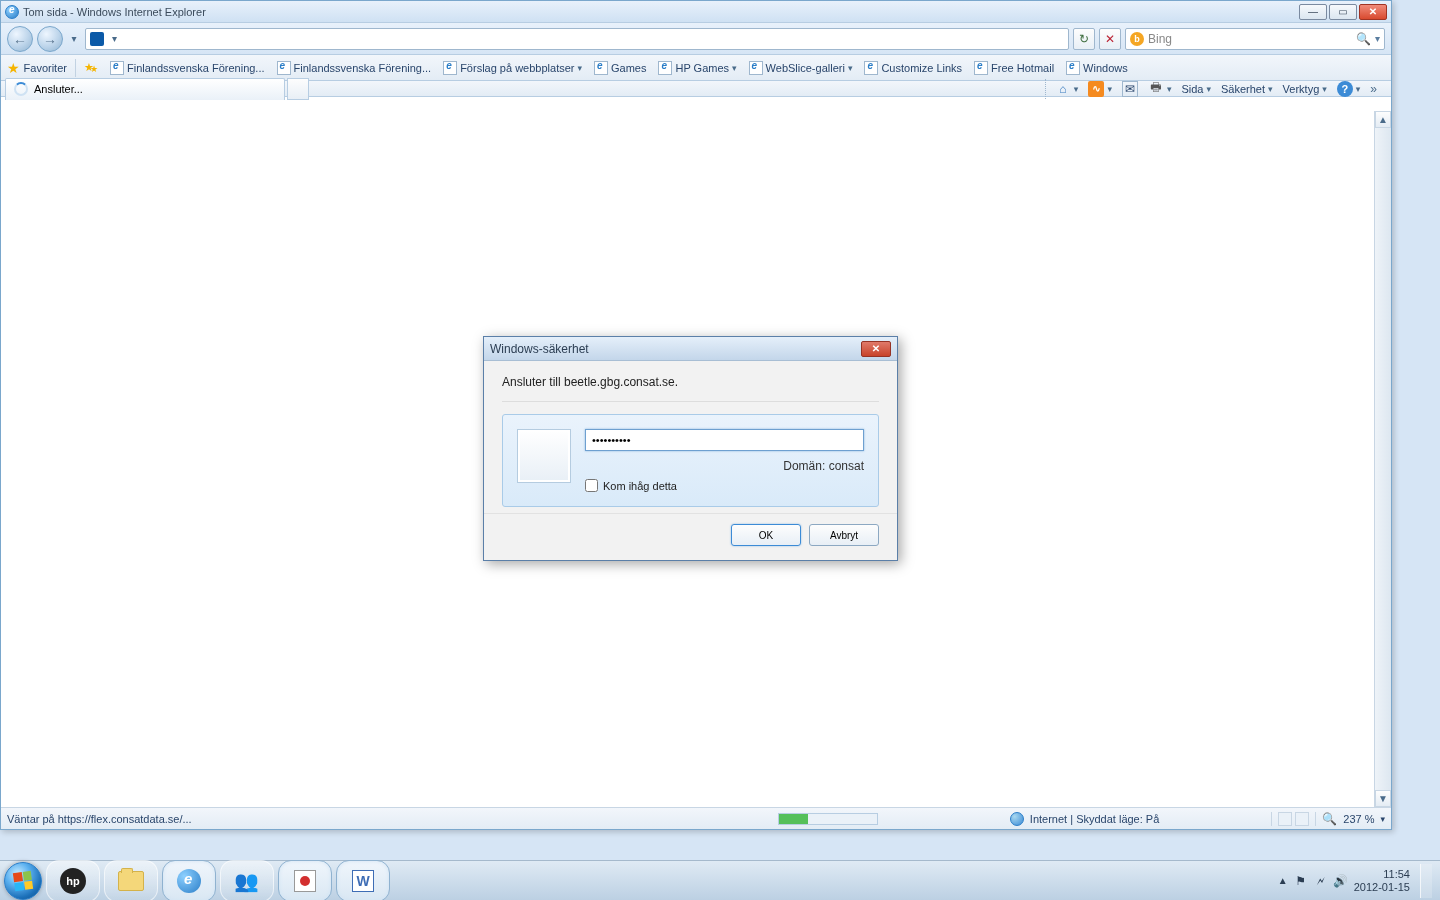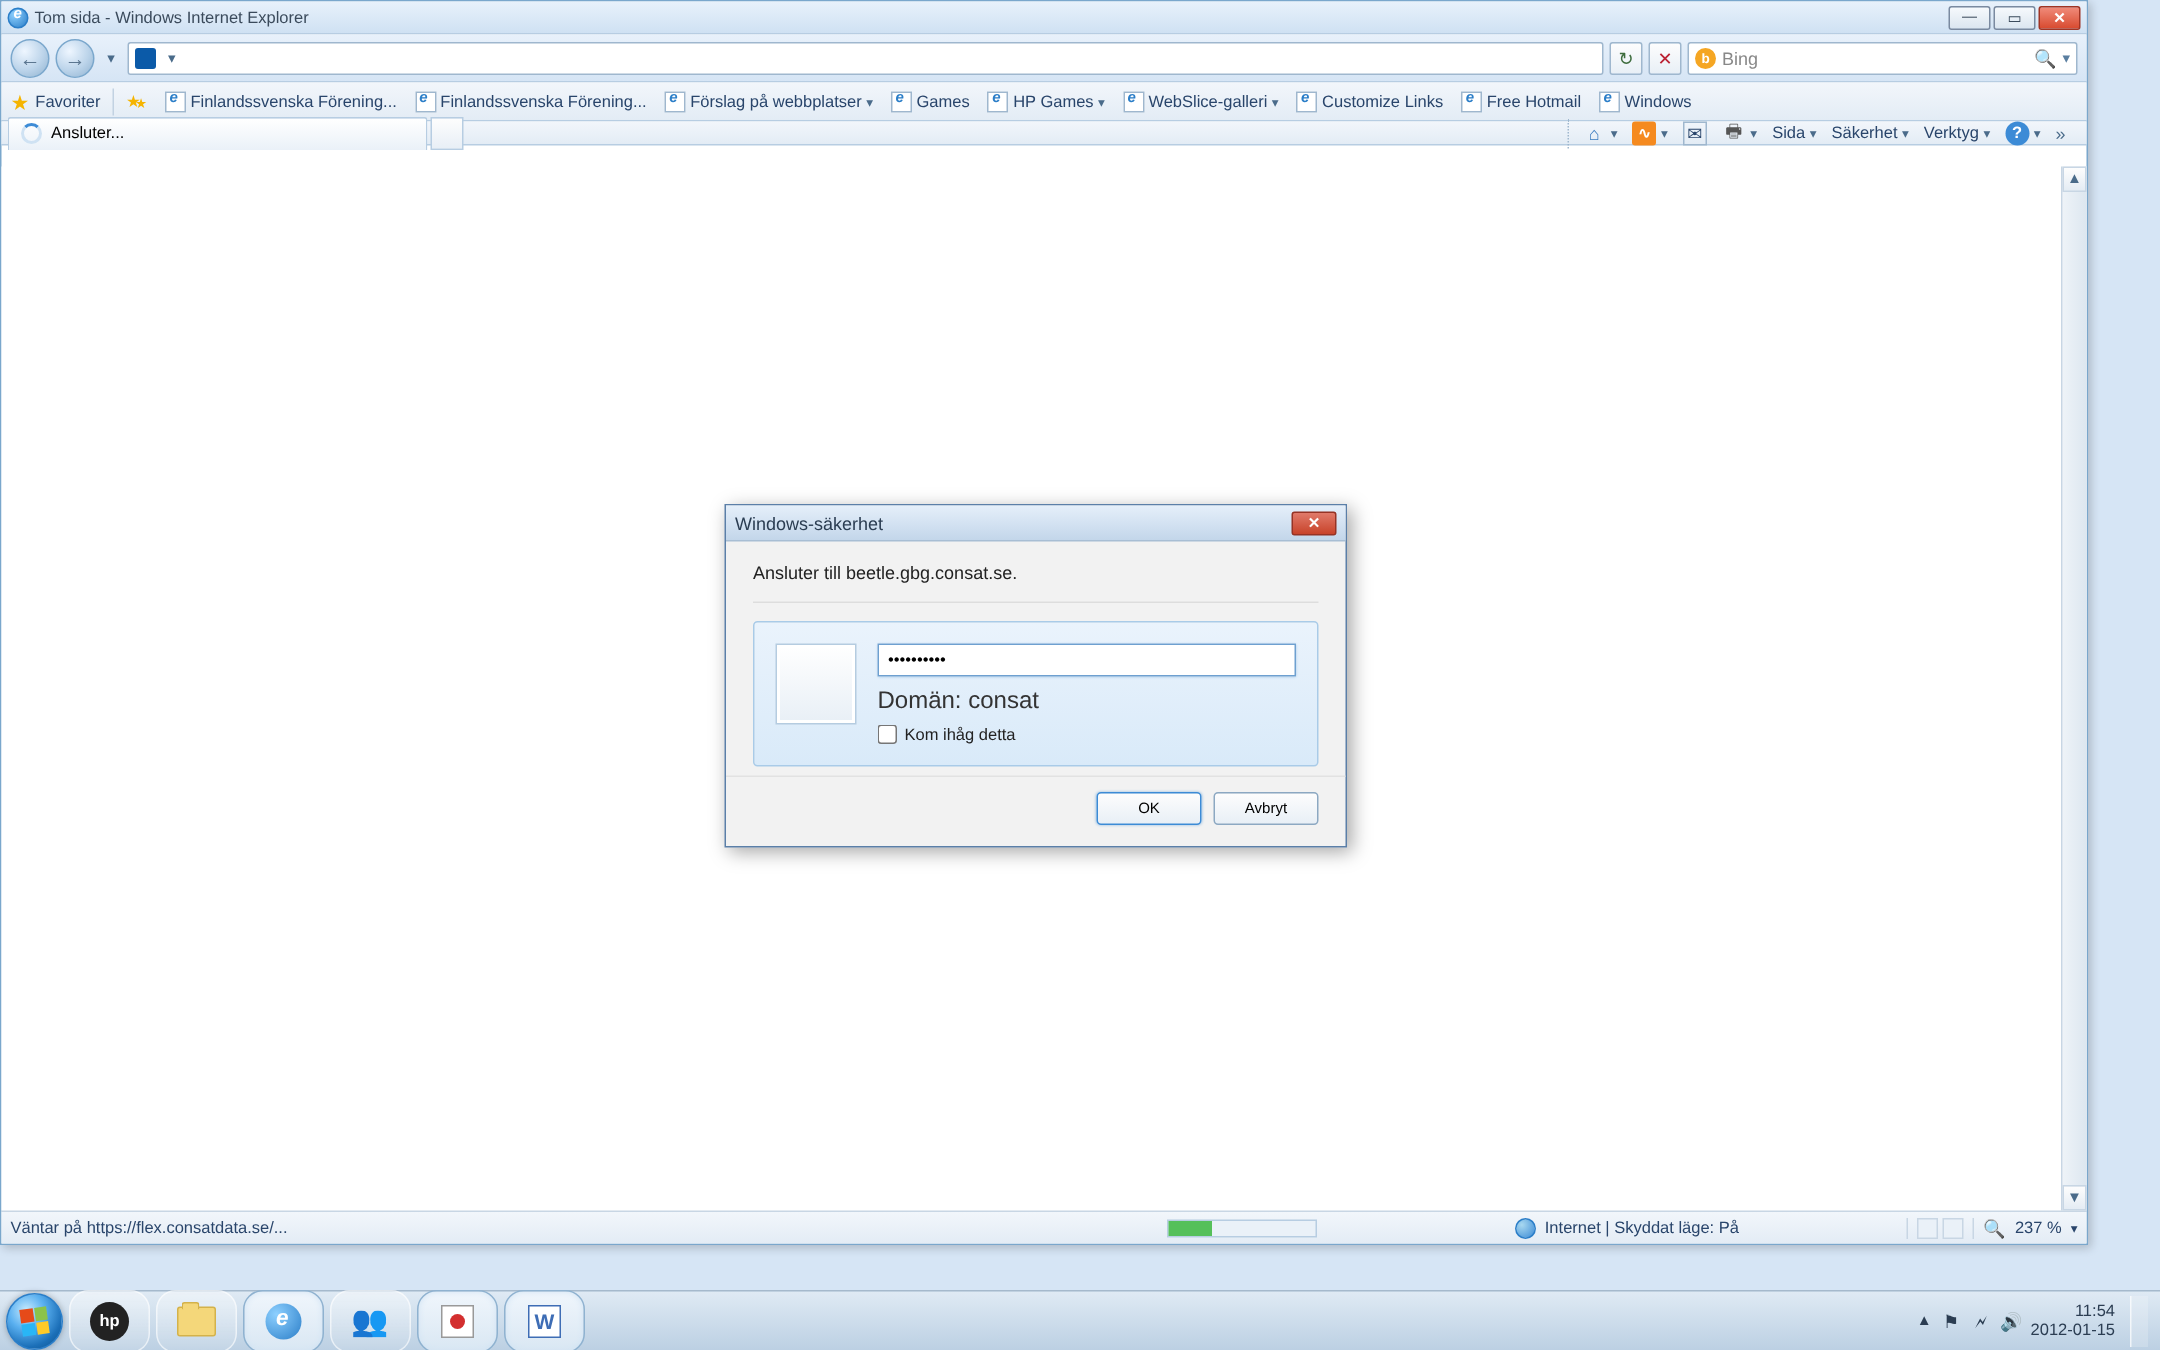--- a/index.html
+++ b/index.html
@@ -147,21 +147,21 @@
   .cred-panel {
     background:linear-gradient(#eaf3fc,#d9eaf9); border:1px solid #a9cbe8;
     border-radius:3px; padding:14px; display:flex; gap:14px;
   }
   .user-pic { width:54px; height:54px; background:linear-gradient(#fff,#e8eff6); border:1px solid #b5cce0; box-shadow:0 0 0 2px #fff inset; }
   .cred-fields { flex:1; display:flex; flex-direction:column; gap:6px; }
   .cred-fields input[type=text], .cred-fields input[type=password] {
     height:22px; border:1px solid #9fb7ce; padding:0 6px; font-size:11px; font-family:inherit; background:#fff;
   }
   .cred-fields input[type=password] { border-color:#6ea0d0; box-shadow:0 0 2px #8bb8e0; }
-  .domain-line { font-size:16px; color:#333; margin-top:2px; }
+  .domain-line { font-size:12px; color:#333; margin-top:2px;text-align:right; }
   .rem { font-size:11px; display:flex; align-items:center; gap:5px; }
   .rem input { width:13px; height:13px; }
   .dlg-buttons { display:flex; justify-content:flex-end; gap:8px; padding:10px 18px 14px; border-top:1px solid #e2e2e2; }
   .dlg-btn {
     min-width:70px; height:22px; background:linear-gradient(#fdfdfd,#e8eff6);
     border:1px solid #8ca8c2; border-radius:3px; font-size:10px; display:flex; align-items:center; justify-content:center;
   }
   .dlg-btn.primary { border:1px solid #3c8bd6; box-shadow:0 0 2px #8bb8e0; }
 
   

